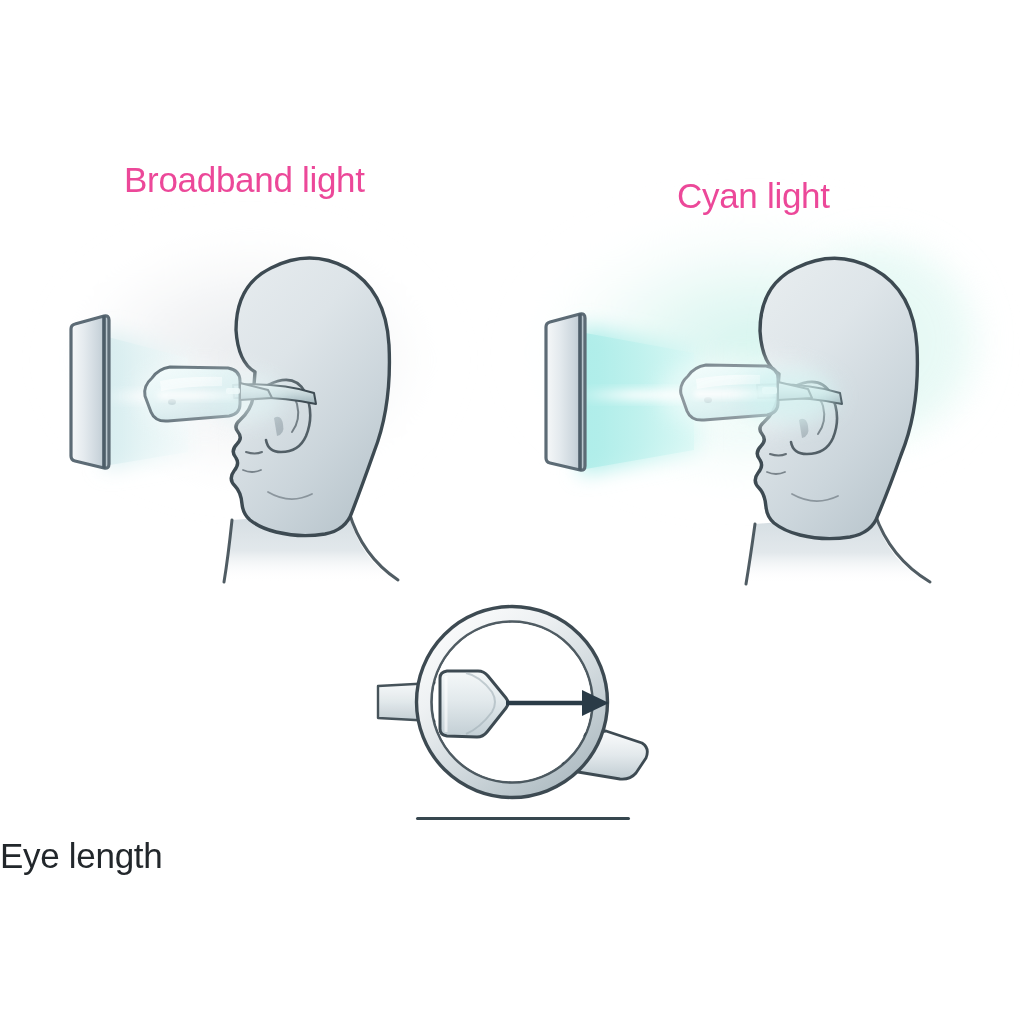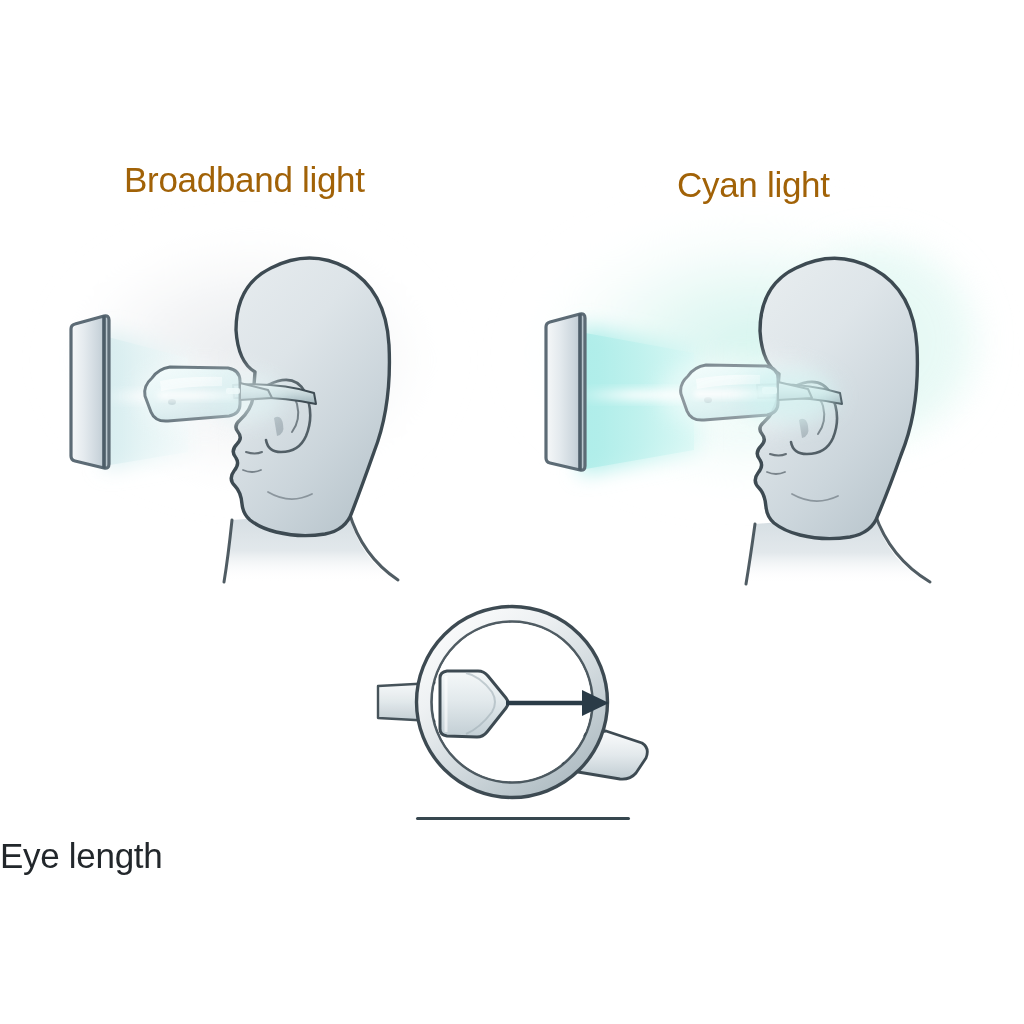--- a/index.html
+++ b/index.html
@@ -18,26 +18,26 @@
     position: relative;
     width: 1024px;
     height: 1024px;
     background: #ffffff;
   }
   .panel-title {
     position: absolute;
     font-family: "Liberation Sans", sans-serif;
     font-size: 35px;
     font-weight: 400;
-    color: #a16207;
+    color: #ec4899;
     letter-spacing: -0.3px;
     white-space: nowrap;
   }
   #title-broadband { left: 124px; top: 160px; }
-  #title-cyan { left: 677px; top: 165px; text-align: right; }
+  #title-cyan { left: 677px; top: 176px; text-align: right; }
   #eye-length-label {
     position: absolute;
     left: 0; right: 0;
     top: 836px;
     text-align: left;
     font-family: "Liberation Sans", sans-serif;
     font-size: 35px;
     font-weight: 400;
     color: #22272b;
     letter-spacing: -0.3px;

